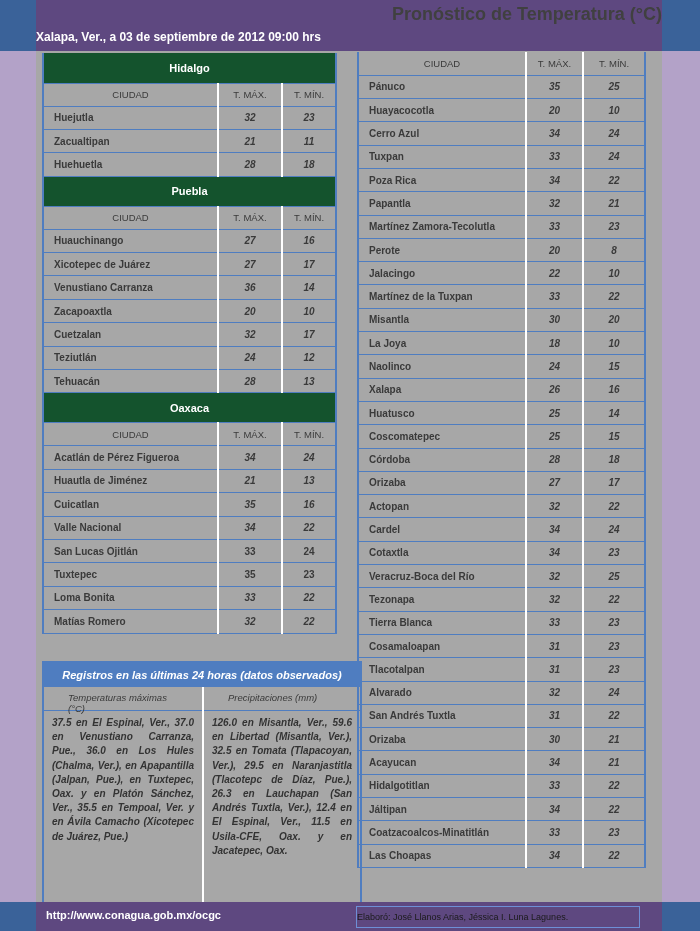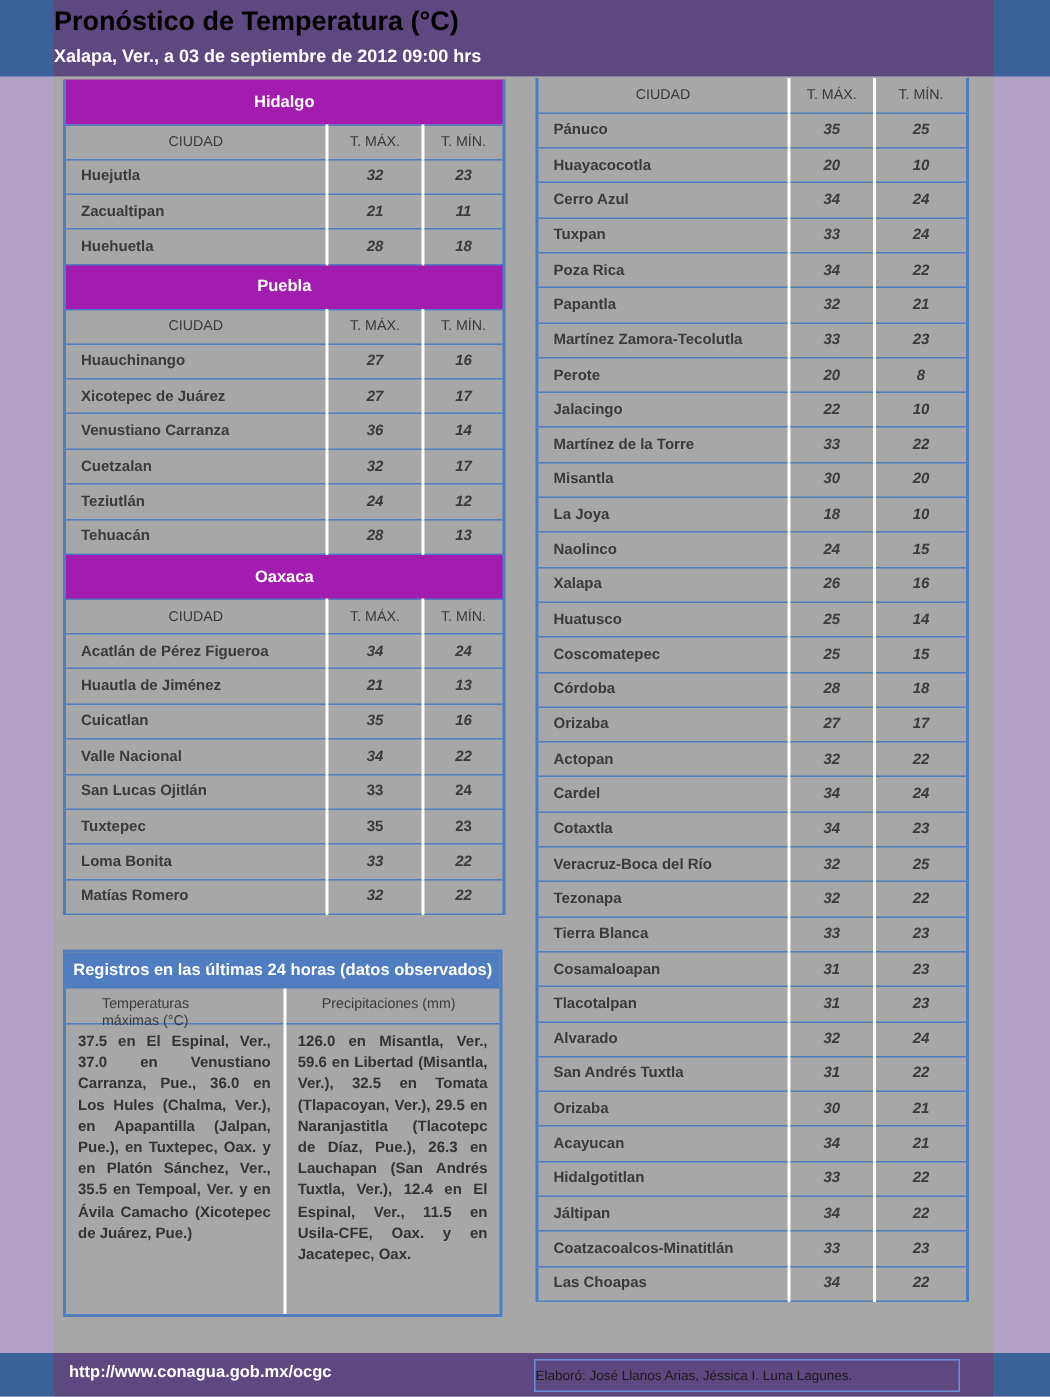--- a/index.html
+++ b/index.html
@@ -1,42 +1,42 @@
 <!DOCTYPE html>
 <html><head>
 <meta charset="utf-8">
 <style>
   * { box-sizing: border-box; margin: 0; padding: 0; }
   html, body { width: 700px; height: 931px; overflow: hidden; }
   body { position: relative; background: #b3a2c8; font-family: "Liberation Sans", "DejaVu Sans", sans-serif; }
   .band-top { position: absolute; left: 0; top: 0; width: 700px; height: 51px; background: #3a6299; }
   .band-top .inner { position: absolute; left: 36px; top: 0; width: 626px; height: 51px; background: #5e4880; }
-  .title { position: absolute; left: 36px; top: 4px; width: 626px; text-align: left; color: #000000; font-size: 18px; font-weight: bold; }
+  .title { position: absolute; left: 36px; top: 4px; width: 626px; text-align: right; color: #404040; font-size: 18px; font-weight: bold; }
   .subtitle { position: absolute; left: 36px; top: 30px; width: 626px; text-align: left; color: #fff; font-size: 12px; font-weight: bold; }
   .gray-area { position: absolute; left: 36px; top: 51px; width: 626px; height: 851px; background: #a7a7a7; }
   .band-bot { position: absolute; left: 0; top: 902px; width: 700px; height: 29px; background: #3a6299; }
   .band-bot .inner { position: absolute; left: 36px; top: 0; width: 626px; height: 29px; background: #5e4880; }
   .url { position: absolute; left: 46px; top: 909px; color: #fff; font-size: 11px; font-weight: bold; }
   .credits { position: absolute; left: 356px; top: 906px; width: 284px; height: 22px; border: 1px solid #6e8fd6; color: #1a1a1a; font-size: 9px; line-height: 20px; }
 
   table.t { border-collapse: collapse; position: absolute; font-size: 10px; color: #3a3a3a; table-layout: fixed; }
   table.t td, table.t th { height: 23.4px; border-bottom: 1.5px solid #4f7dc0; }
-  table.t .state { background: #a21caf; color: #fff; font-weight: bold; text-align: center; font-size: 11px; height: 30px; }
+  table.t .state { background: #14532d; color: #fff; font-weight: bold; text-align: center; font-size: 11px; height: 30px; }
   table.t .hdr th { font-weight: normal; font-size: 9.5px; color: #3a3a3a; text-align: center; height: 23px; }
   table.t td.city { text-align: left; padding-left: 10px; font-weight: bold; }
   table.t td.num { text-align: center; font-style: italic; font-weight: bold; }
   table.t td.num.up { font-style: normal; }
   table.t td + td, table.t th + th { border-left: 2px solid #fff; }
   table.t { border-left: 2px solid #4f7dc0; border-right: 2px solid #4f7dc0; }
 
   #left-table { left: 42px; top: 53px; width: 293px; }
   #right-table { left: 357px; top: 52px; width: 287px; }
   #right-table td, #right-table th { height: 23.3px; }
 
-  .obs { position: absolute; left: 42px; top: 633px; width: 293px; height: 245px; border: 2px solid #4f7dc0; }
+  .obs { position: absolute; left: 42px; top: 661px; width: 320px; height: 245px; border: 2px solid #4f7dc0; font-style: italic; }
   .obs .head { background: #4f7dc0; color: #fff; font-weight: bold; font-size: 11px; text-align: center; height: 24px; line-height: 24px; }
   .obs .cols { display: flex; height: 217px; }
   .obs .col { width: 50%; }
   .obs .col + .col { border-left: 2px solid #fff; }
   .obs .colhead { font-size: 9.5px; color: #3a3a3a; padding: 5px 24px; height: 24px; border-bottom: 1.5px solid #4f7dc0; }
   .obs .coltext { font-size: 10px; font-weight: bold; color: #333; padding: 5px 8px; text-align: justify; line-height: 14.2px; }
 </style>
 </head>
 <body>
 
@@ -92,20 +92,25 @@
       </tr>
       <tr>
         <td class="city">Xicotepec de Juárez</td>
         <td class="num">27</td>
         <td class="num">17</td>
       </tr>
       <tr>
         <td class="city">Venustiano Carranza</td>
         <td class="num">36</td>
         <td class="num">14</td>
+      </tr>
+      <tr>
+        <td class="city">Zacapoaxtla</td>
+        <td class="num">20</td>
+        <td class="num">10</td>
       </tr>
       <tr>
         <td class="city">Cuetzalan</td>
         <td class="num">32</td>
         <td class="num">17</td>
       </tr>
       <tr>
         <td class="city">Teziutlán</td>
         <td class="num">24</td>
         <td class="num">12</td>
@@ -217,21 +222,21 @@
         <td class="city">Perote</td>
         <td class="num">20</td>
         <td class="num">8</td>
       </tr>
       <tr>
         <td class="city">Jalacingo</td>
         <td class="num">22</td>
         <td class="num">10</td>
       </tr>
       <tr>
-        <td class="city">Martínez de la Torre</td>
+        <td class="city">Martínez de la Tuxpan</td>
         <td class="num">33</td>
         <td class="num">22</td>
       </tr>
       <tr>
         <td class="city">Misantla</td>
         <td class="num">30</td>
         <td class="num">20</td>
       </tr>
       <tr>
         <td class="city">La Joya</td>

